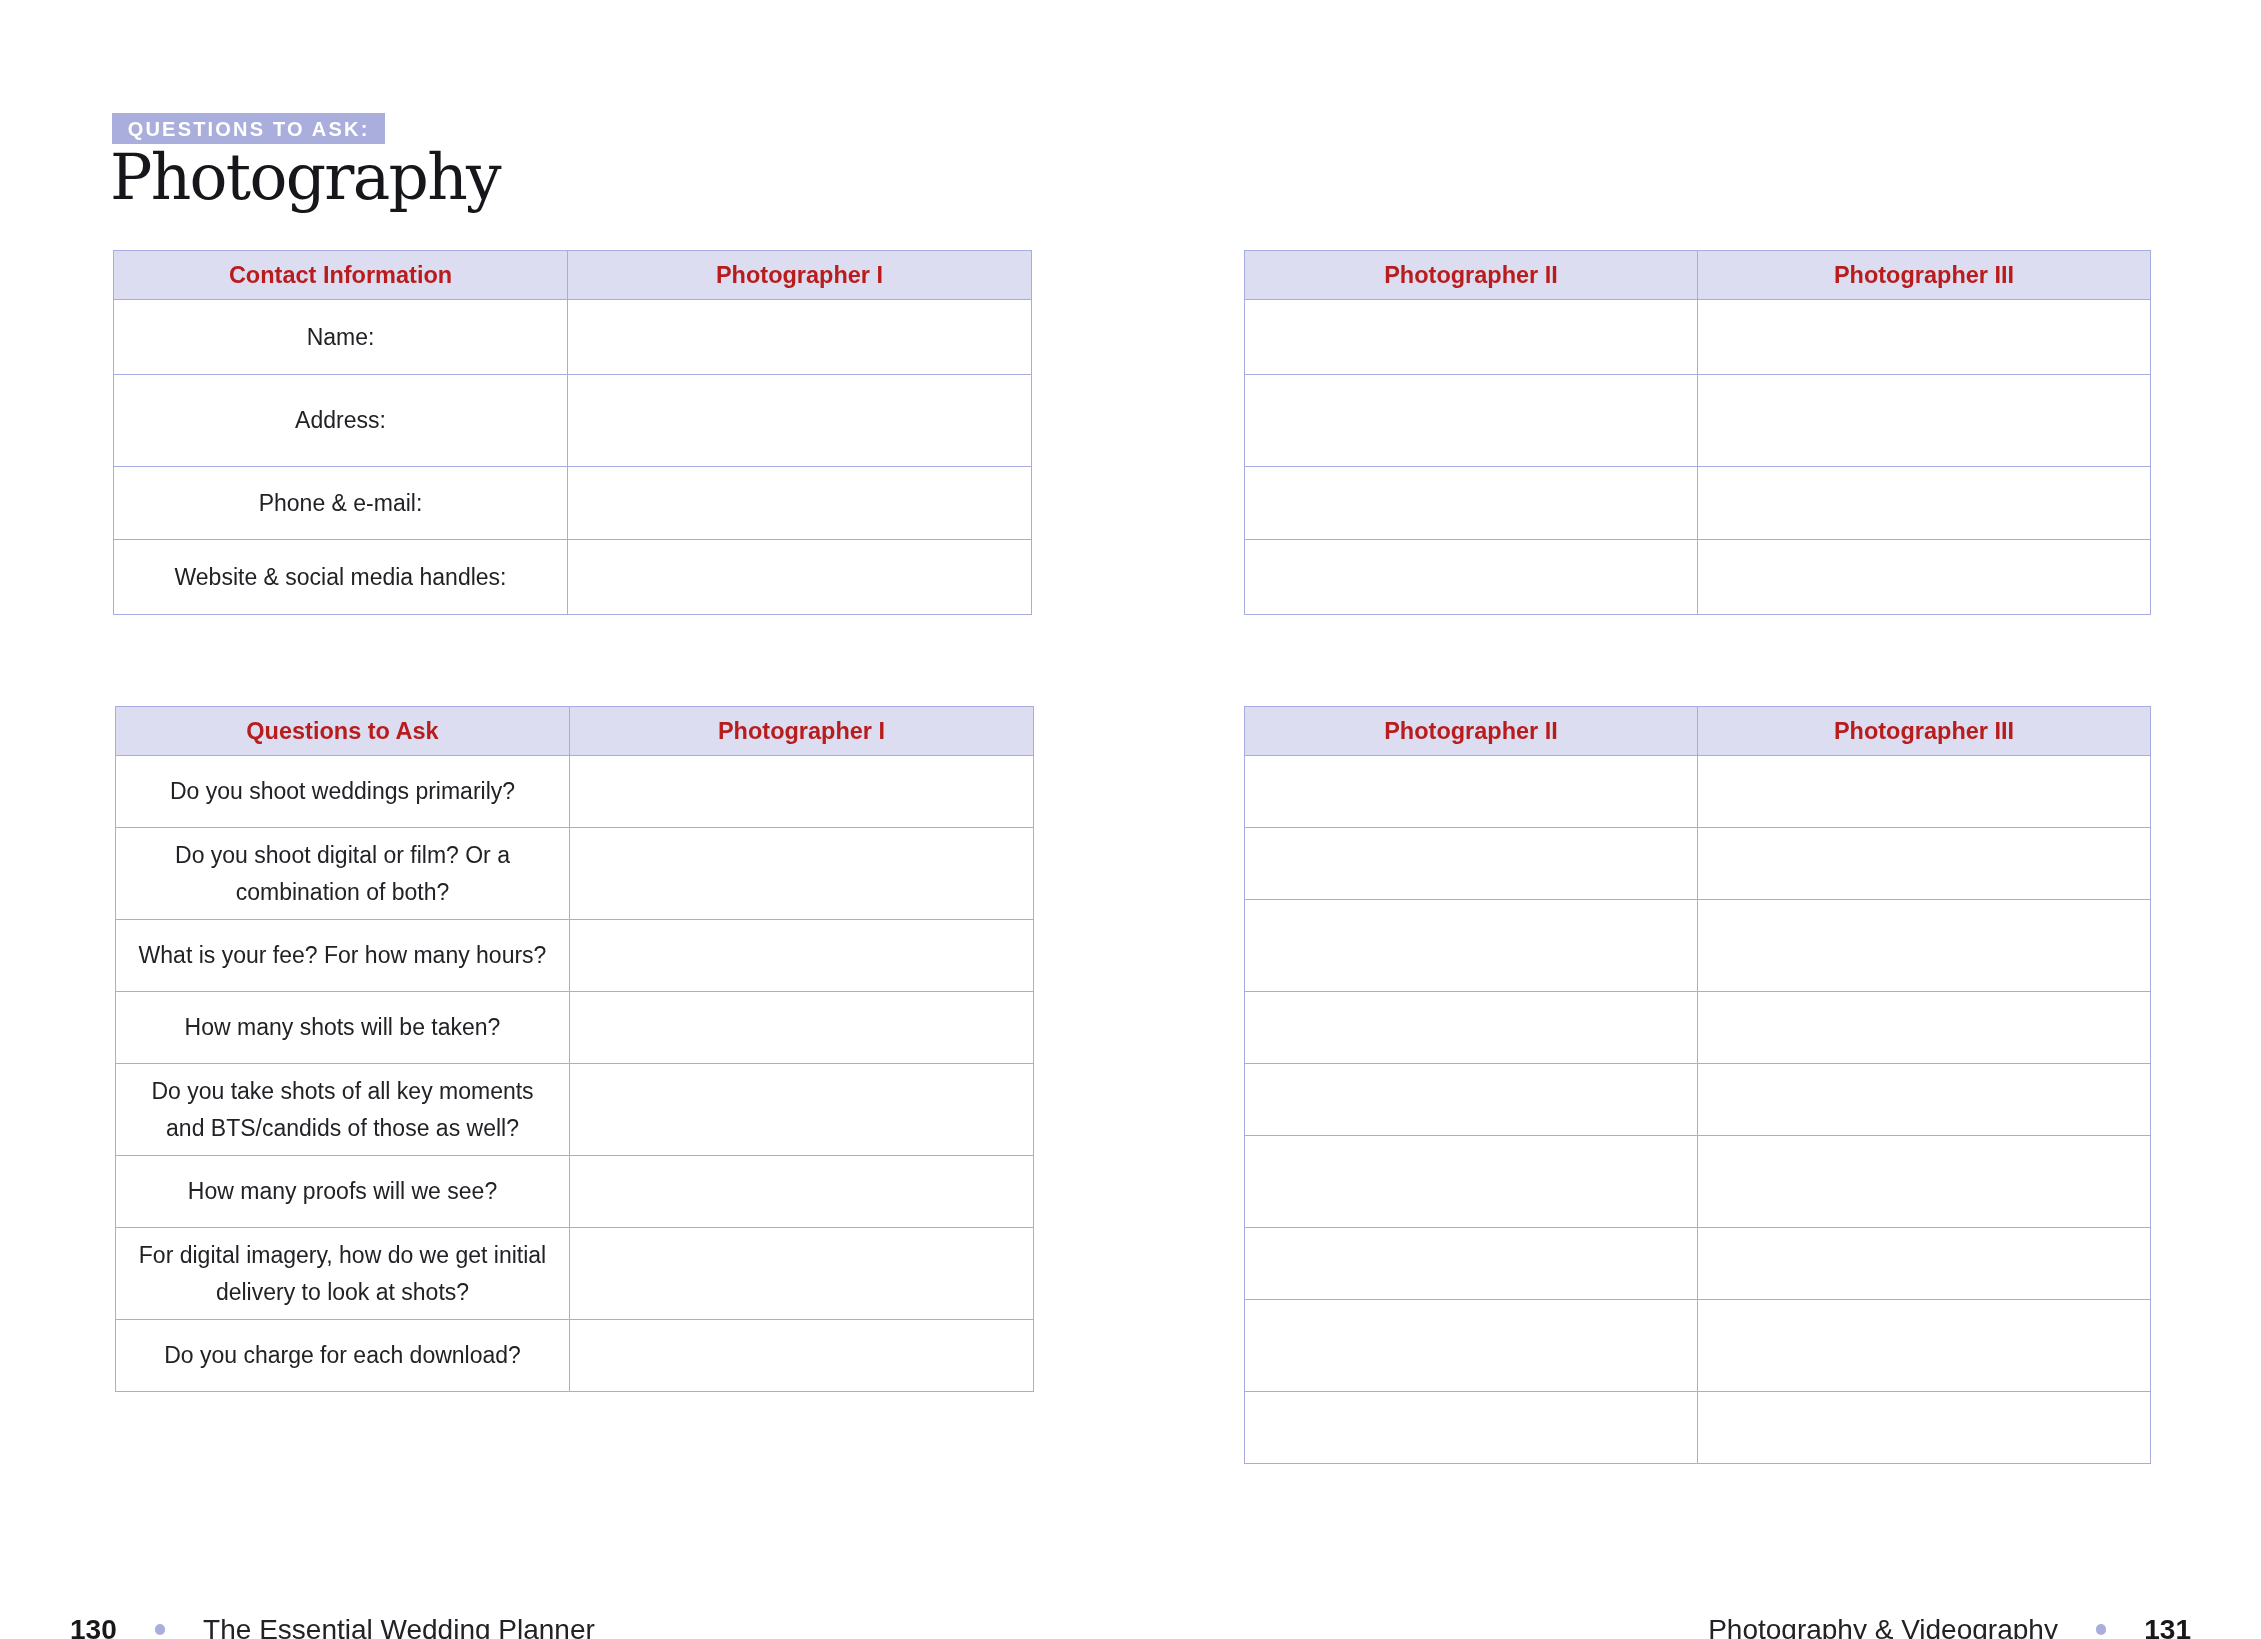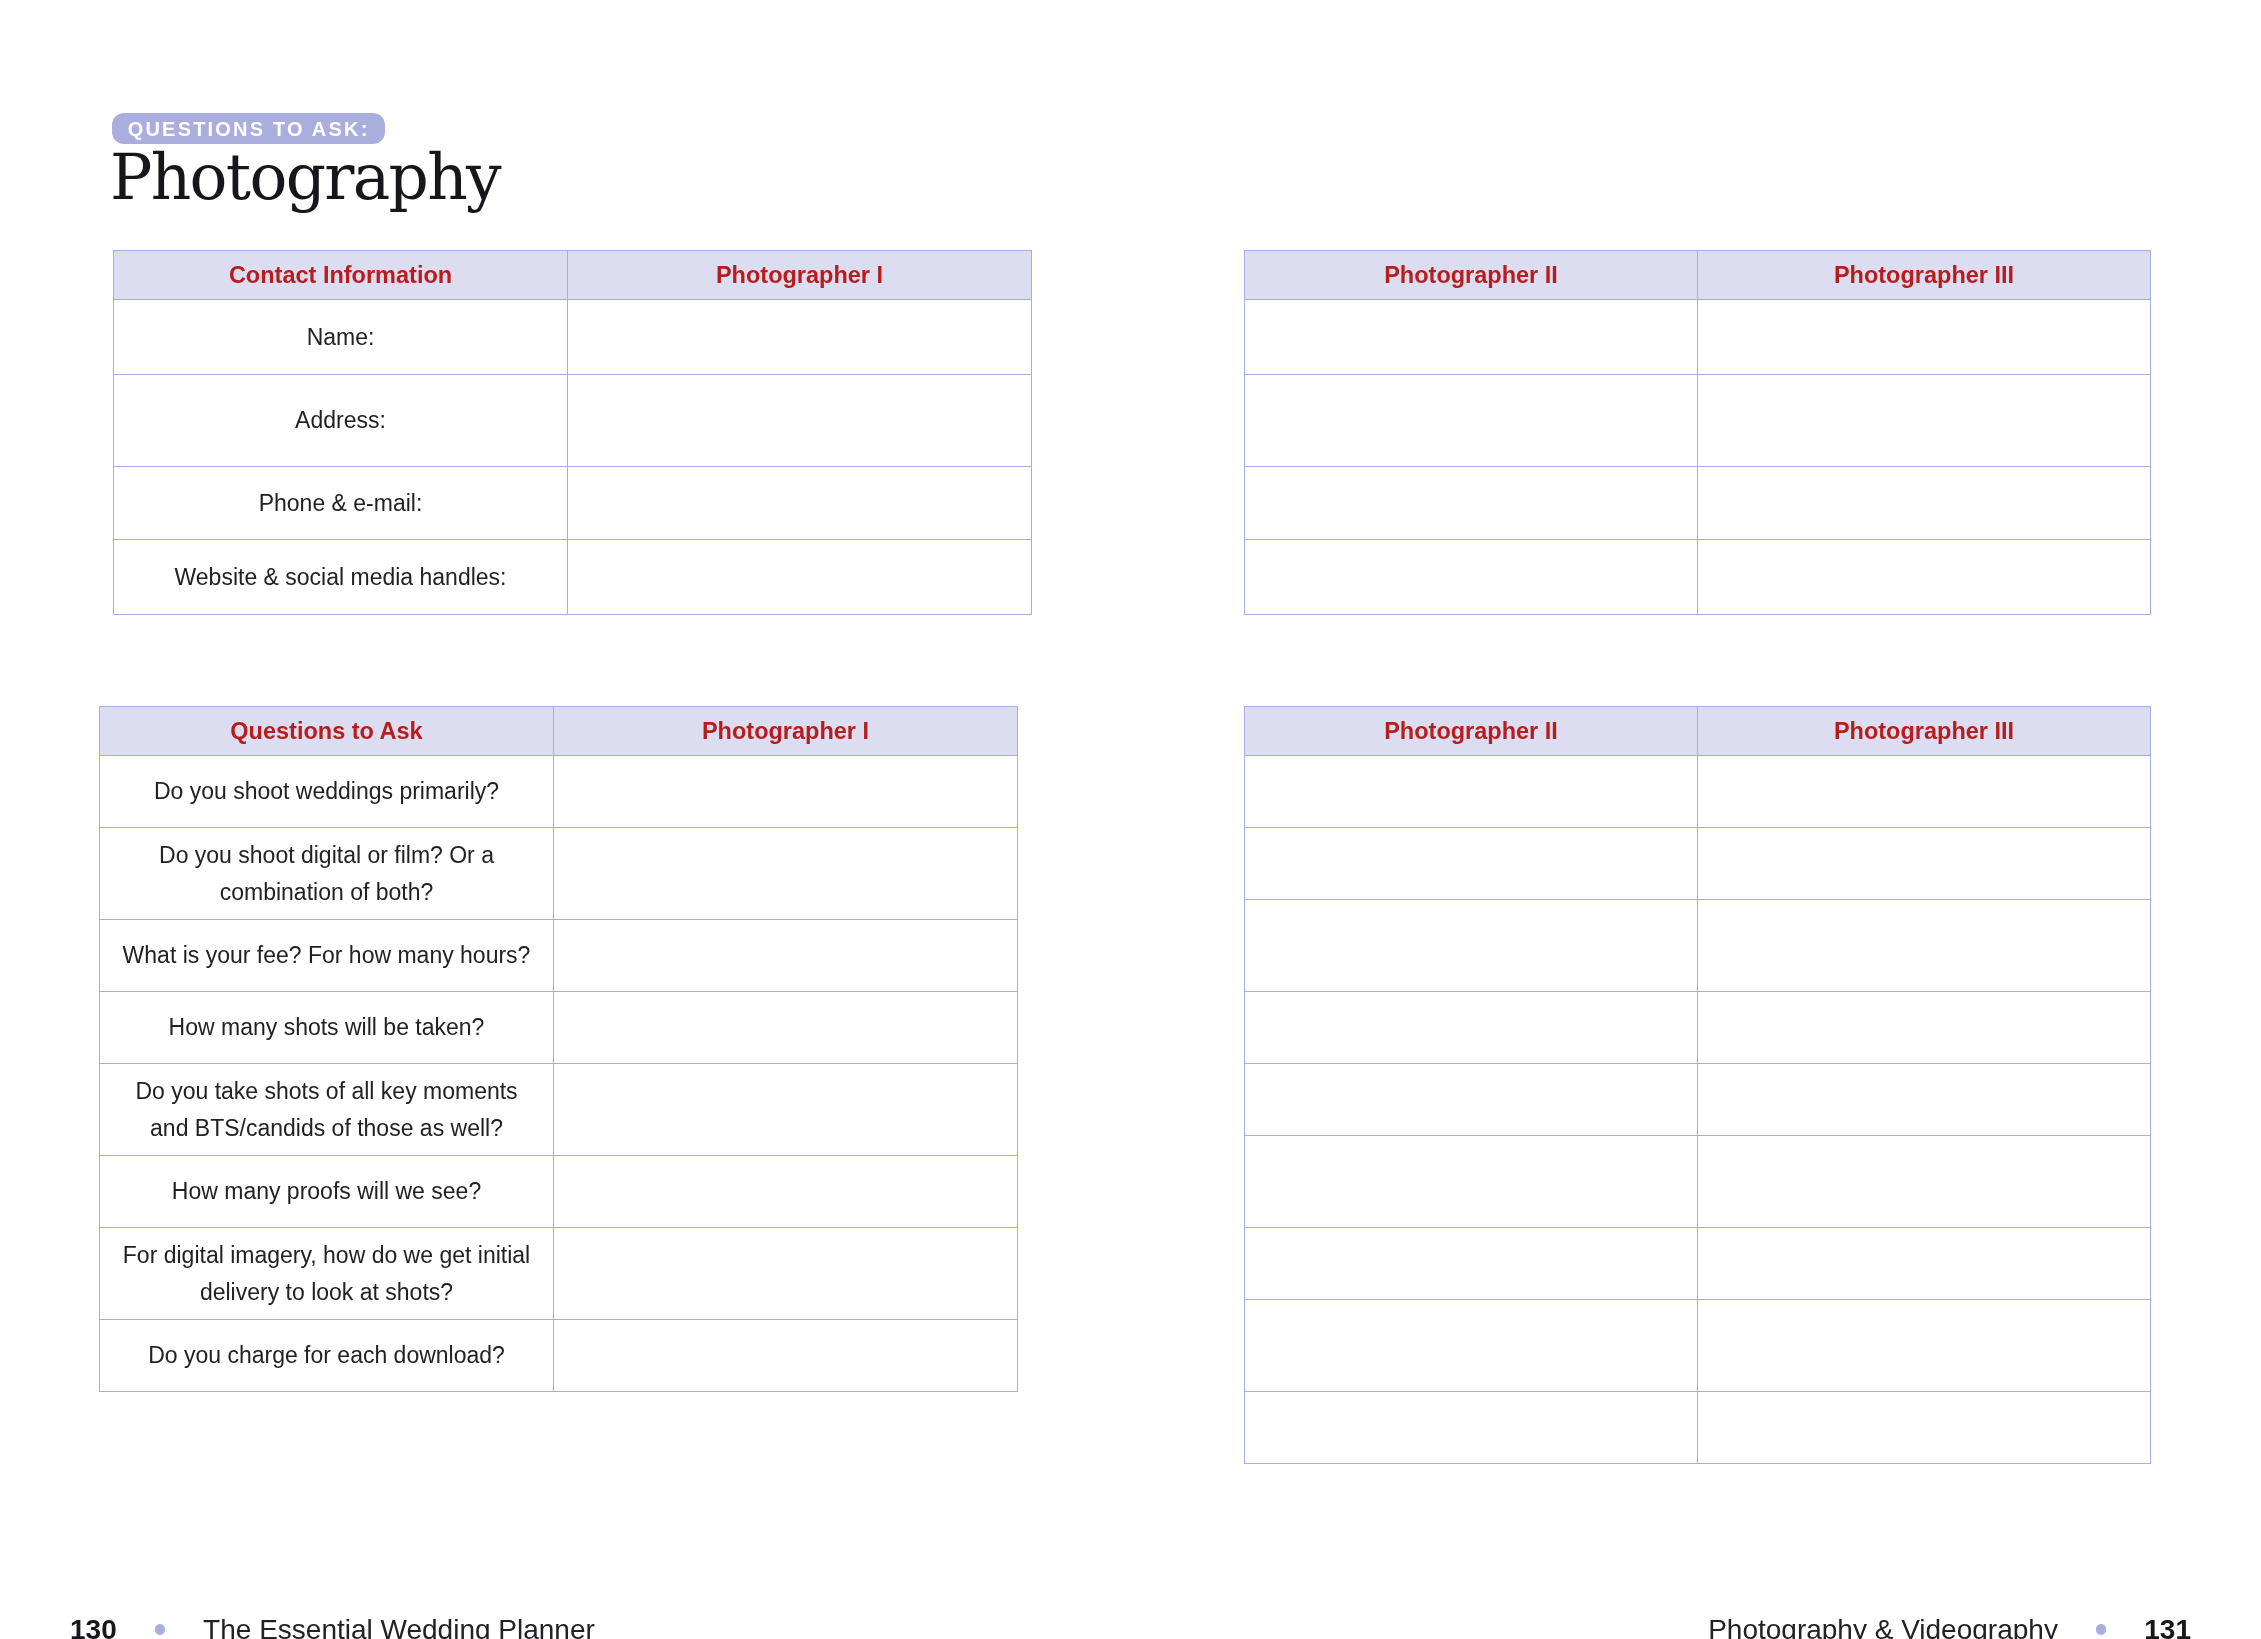--- a/index.html
+++ b/index.html
@@ -15,21 +15,20 @@
 
   
   .badge {
     position: absolute; left: 112px; top: 113px;
     background: #a9aedd;
     color: #ffffff;
     font-size: 20px; font-weight: bold;
     letter-spacing: 2.2px;
     padding: 6px 15.7px 5.2px 15.7px;
     line-height: 1;
-    border-radius: 12px;
   }
 
   
   .title {
     position: absolute; left: 110px; top: 142px;
     font-family: "DejaVu Serif", serif;
     font-weight: 400;
     font-size: 63px;
     letter-spacing: -1.7px;
     color: #16161b;
@@ -144,21 +143,21 @@
       <td></td>
       <td></td>
     </tr>
     <tr class="rh86">
       <td></td>
       <td></td>
     </tr>
   </tbody>
     </table>
 
-  <table class="tbl" style="left:99px; top:706px; width:918px;">
+  <table class="tbl" style="left:115px; top:706px; width:918px;">
     <colgroup>
         <col style="width:454px">
         <col style="width:464px">
       </colgroup>
     <tbody>
         <tr class="rh56">
       <th>Questions to Ask</th>
       <th>Photographer I</th>
     </tr>
     <tr class="rh83">

